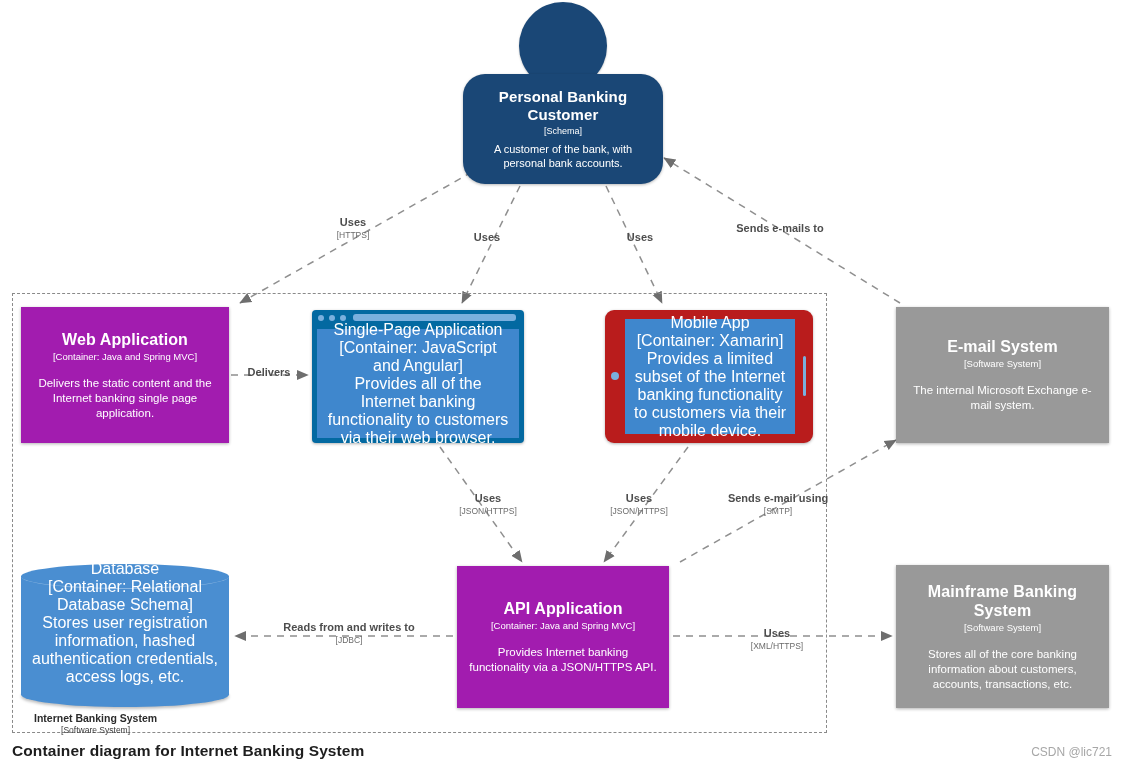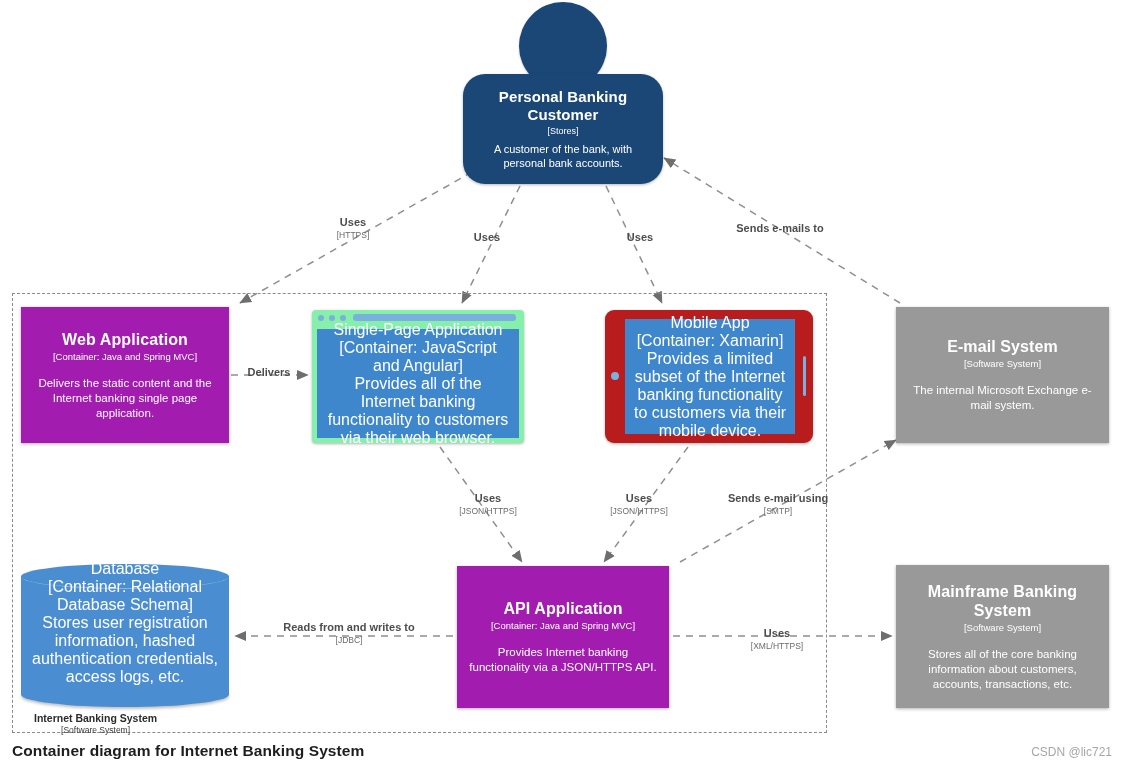--- a/index.html
+++ b/index.html
@@ -109,21 +109,21 @@
     left: 896px; top: 565px; width: 213px; height: 143px;
   }
   #api-application {
     left: 457px; top: 566px; width: 212px; height: 142px;
   }
 
   
   #single-page-application {
     position: absolute;
     left: 312px; top: 310px; width: 212px; height: 133px;
-    background: #86efac;
+    background: #0369a1;
     border-radius: 4px;
     box-shadow: 0 1px 3px rgba(0,0,0,.3);
     box-sizing: border-box;
   }
   #spa-chrome {
     position: absolute;
     left: 0; top: 0;
     width: 100%;
     height: 15px;
     display: flex;
@@ -340,21 +340,21 @@
   <div id="system-boundary"></div>
   <div id="boundary-label">
     <div class="b-name">Internet Banking System</div>
     <div class="b-type">[Software System]</div>
   </div>
 
   <div id="person-group">
     <div id="person-head"></div>
     <div id="person-body" class="node">
       <div class="n-title">Personal Banking Customer</div>
-      <div class="n-tech">[Stores]</div>
+      <div class="n-tech">[Schema]</div>
       <div class="n-desc">A customer of the bank, with personal bank accounts.</div>
     </div>
   </div>
 
   <div id="web-application" class="node container-box">
     <div class="n-title">Web Application</div>
     <div class="n-tech">[Container: Java and Spring MVC]</div>
     <div class="n-desc">Delivers the static content and the Internet banking single page application.</div>
   </div>
 

